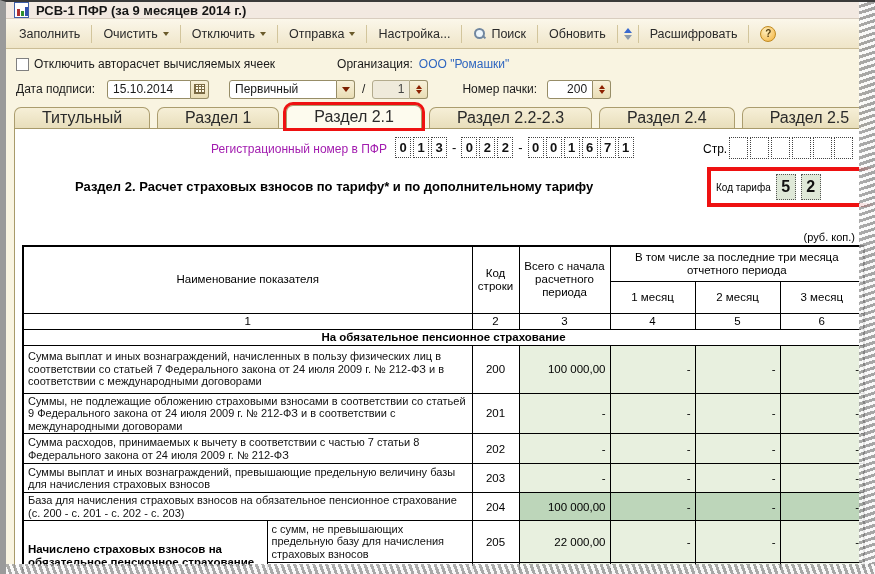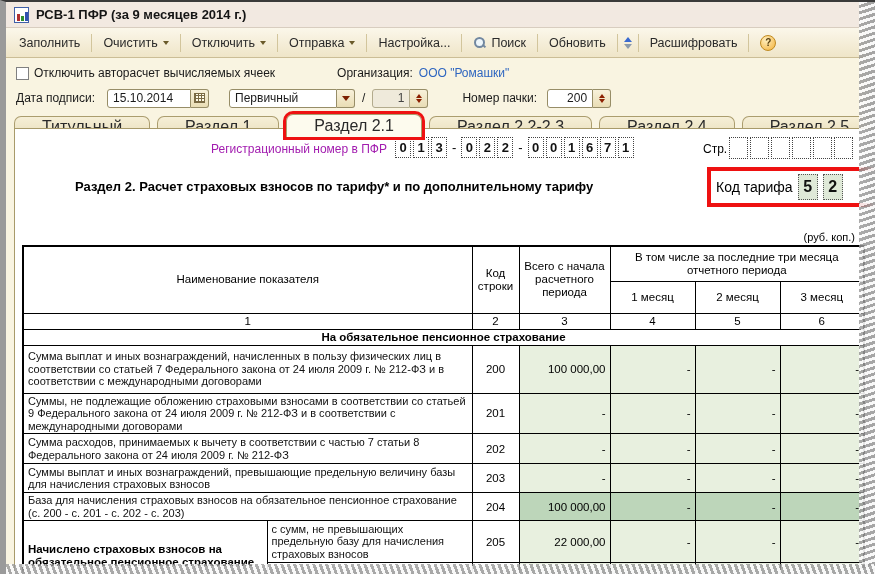--- a/index.html
+++ b/index.html
@@ -6,21 +6,21 @@
   html,body { background:#ffffff; }
   body { font-family:"Liberation Sans", sans-serif; }
 
   .window{
     position:relative; width:875px; height:574px; overflow:hidden;
     background:#f9f4e1; border-top:2px solid #3a3a3a; border-left:6px solid #9a9a9a;
   }
 
   
   .titlebar{
-    height:26px; background:#f2e9e1; display:flex; align-items:center;
+    height:17px; background:#f2e9e1; display:flex; align-items:center;
     padding-left:8px; gap:7px; border-bottom:1px solid #d8cdbf;
   }
   .report-icon{
     width:15px; height:16px; background:#fff; border:1px solid #3f5fa8; display:inline-block;
     background-image:linear-gradient(#b03030,#b03030),linear-gradient(#2f8f2f,#2f8f2f),linear-gradient(#3050b0,#3050b0);
     background-size:3px 7px,3px 5px,3px 9px;
     background-position:2px 6px,6px 8px,10px 4px;
     background-repeat:no-repeat;
   }
   .title-text{ font-size:13px; font-weight:bold; color:#151515; }
@@ -116,21 +116,21 @@
   .dash{ margin:0 3px; font-size:13px; }
   .page-label{ position:absolute; left:688px; top:13px; font-size:12px; }
   .page-cells{ position:absolute; left:714px; top:8px; display:flex; gap:2px; }
   .pcell{ width:19px; height:22px; border:1px dotted #444; background:#fff; }
 
   .section-title{ position:absolute; left:60px; top:50px; font-size:13px; font-weight:bold; color:#000; }
   .tariff-box{
     position:absolute; left:692px; top:38px; width:176px; height:40px;
     border:4px solid #ee1111; display:flex; align-items:center; gap:5px; padding-left:5px; background:#fff;
   }
-  .tariff-label{ font-size:14px; white-space:nowrap; }
+  .tariff-label{ font-size:10px; white-space:nowrap; }
   .tcell{
     width:20px; height:26px; border:1px dotted #555; background:#dfe9d8;
     display:inline-flex; align-items:center; justify-content:center; font-size:16px; font-weight:bold; color:#111;
   }
   .subsection-title{ position:absolute; left:168px; top:86px; font-size:12.5px; font-weight:bold; }
   .units{ position:absolute; left:700px; top:102px; width:140px; text-align:right; font-size:11px; }
 
   
   table.main{
     position:absolute; left:7px; top:116px; width:841px;

